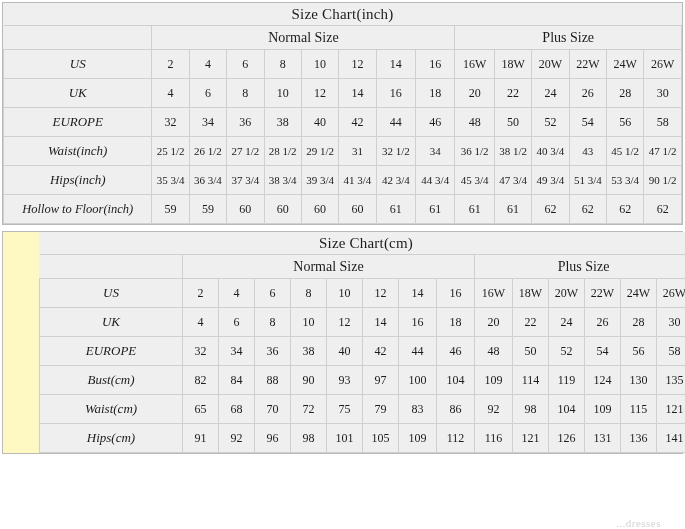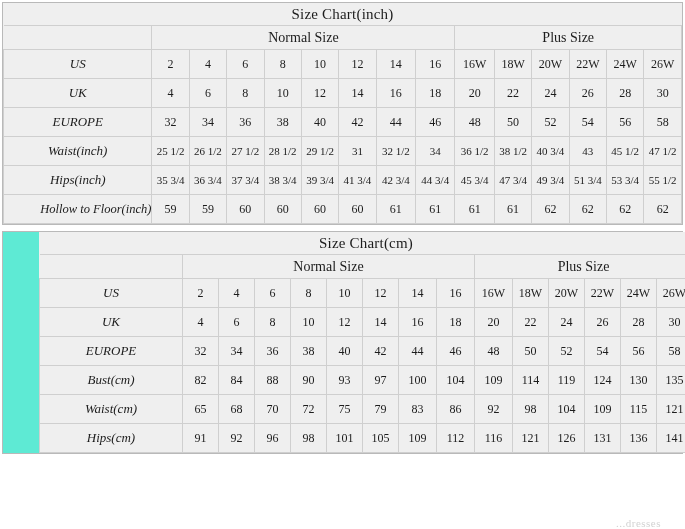--- a/index.html
+++ b/index.html
@@ -19,21 +19,21 @@
     height: 529px;
     position: relative;
     background: #ffffff;
     box-sizing: border-box;
   }
   .chart-block {
     width: 681px;
     margin: 2px 2px 0 2px;
     border: 1px solid #b9b9b9;
     box-sizing: border-box;
-    background: #5eead4;
+    background: #fef9c3;
   }
   .chart-block.second {
     margin-top: 6px;
     padding-left: 36px;
   }
   table.size-table {
     width: 100%;
     border-collapse: collapse;
     table-layout: fixed;
     background: #efefef;
@@ -61,21 +61,20 @@
     height: 23px;
   }
   .rowlabel {
     font-size: 13px;
     height: 28px;
     width: 143px;
     font-style: italic;
   }
   .rowlabel.narrow {
     font-size: 12.5px;
-    text-align: right;
   }
   .val {
     font-size: 12px;
     height: 28px;
   }
   .val.small {
     font-size: 11px;
   }
   .blank {
     border-left: none !important;
@@ -206,21 +205,21 @@
         <td class="val small">38 3/4</td>
         <td class="val small">39 3/4</td>
         <td class="val small">41 3/4</td>
         <td class="val small">42 3/4</td>
         <td class="val small">44 3/4</td>
         <td class="val small">45 3/4</td>
         <td class="val small">47 3/4</td>
         <td class="val small">49 3/4</td>
         <td class="val small">51 3/4</td>
         <td class="val small">53 3/4</td>
-        <td class="val small">55 1/2</td>
+        <td class="val small">90 1/2</td>
       </tr>
 
       <tr>
         <td class="rowlabel narrow">Hollow to Floor(inch)</td>
         <td class="val">59</td>
         <td class="val">59</td>
         <td class="val">60</td>
         <td class="val">60</td>
         <td class="val">60</td>
         <td class="val">60</td>

